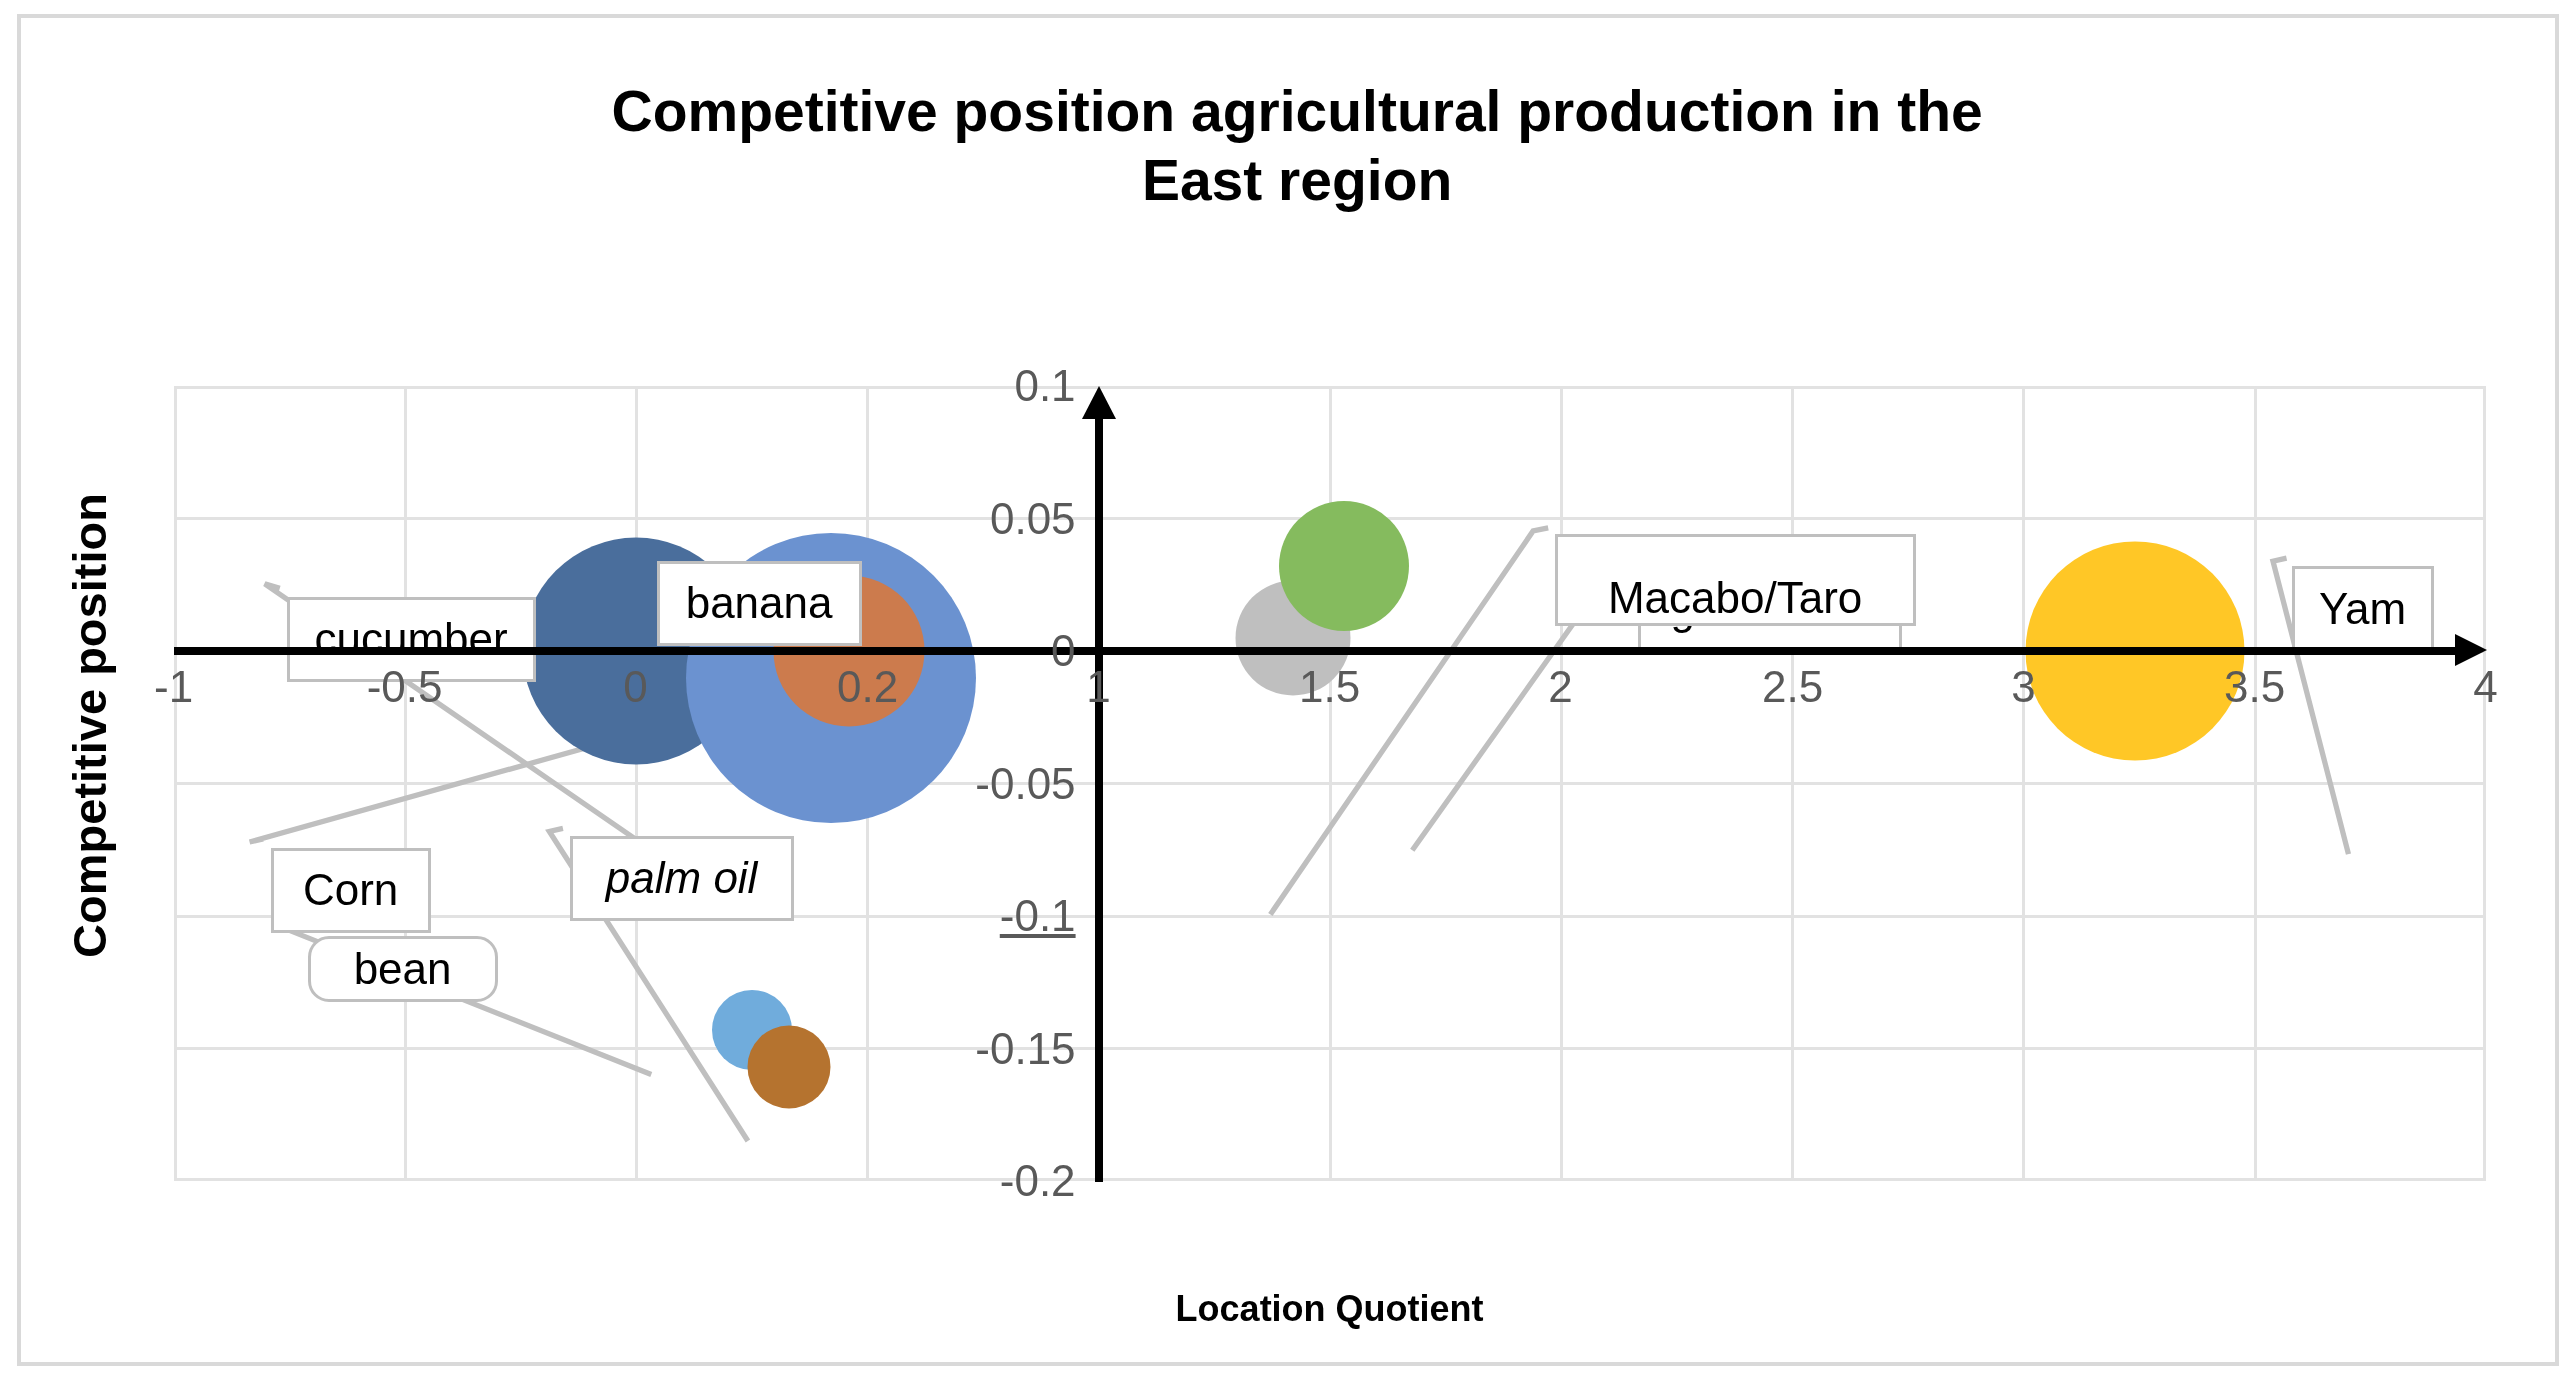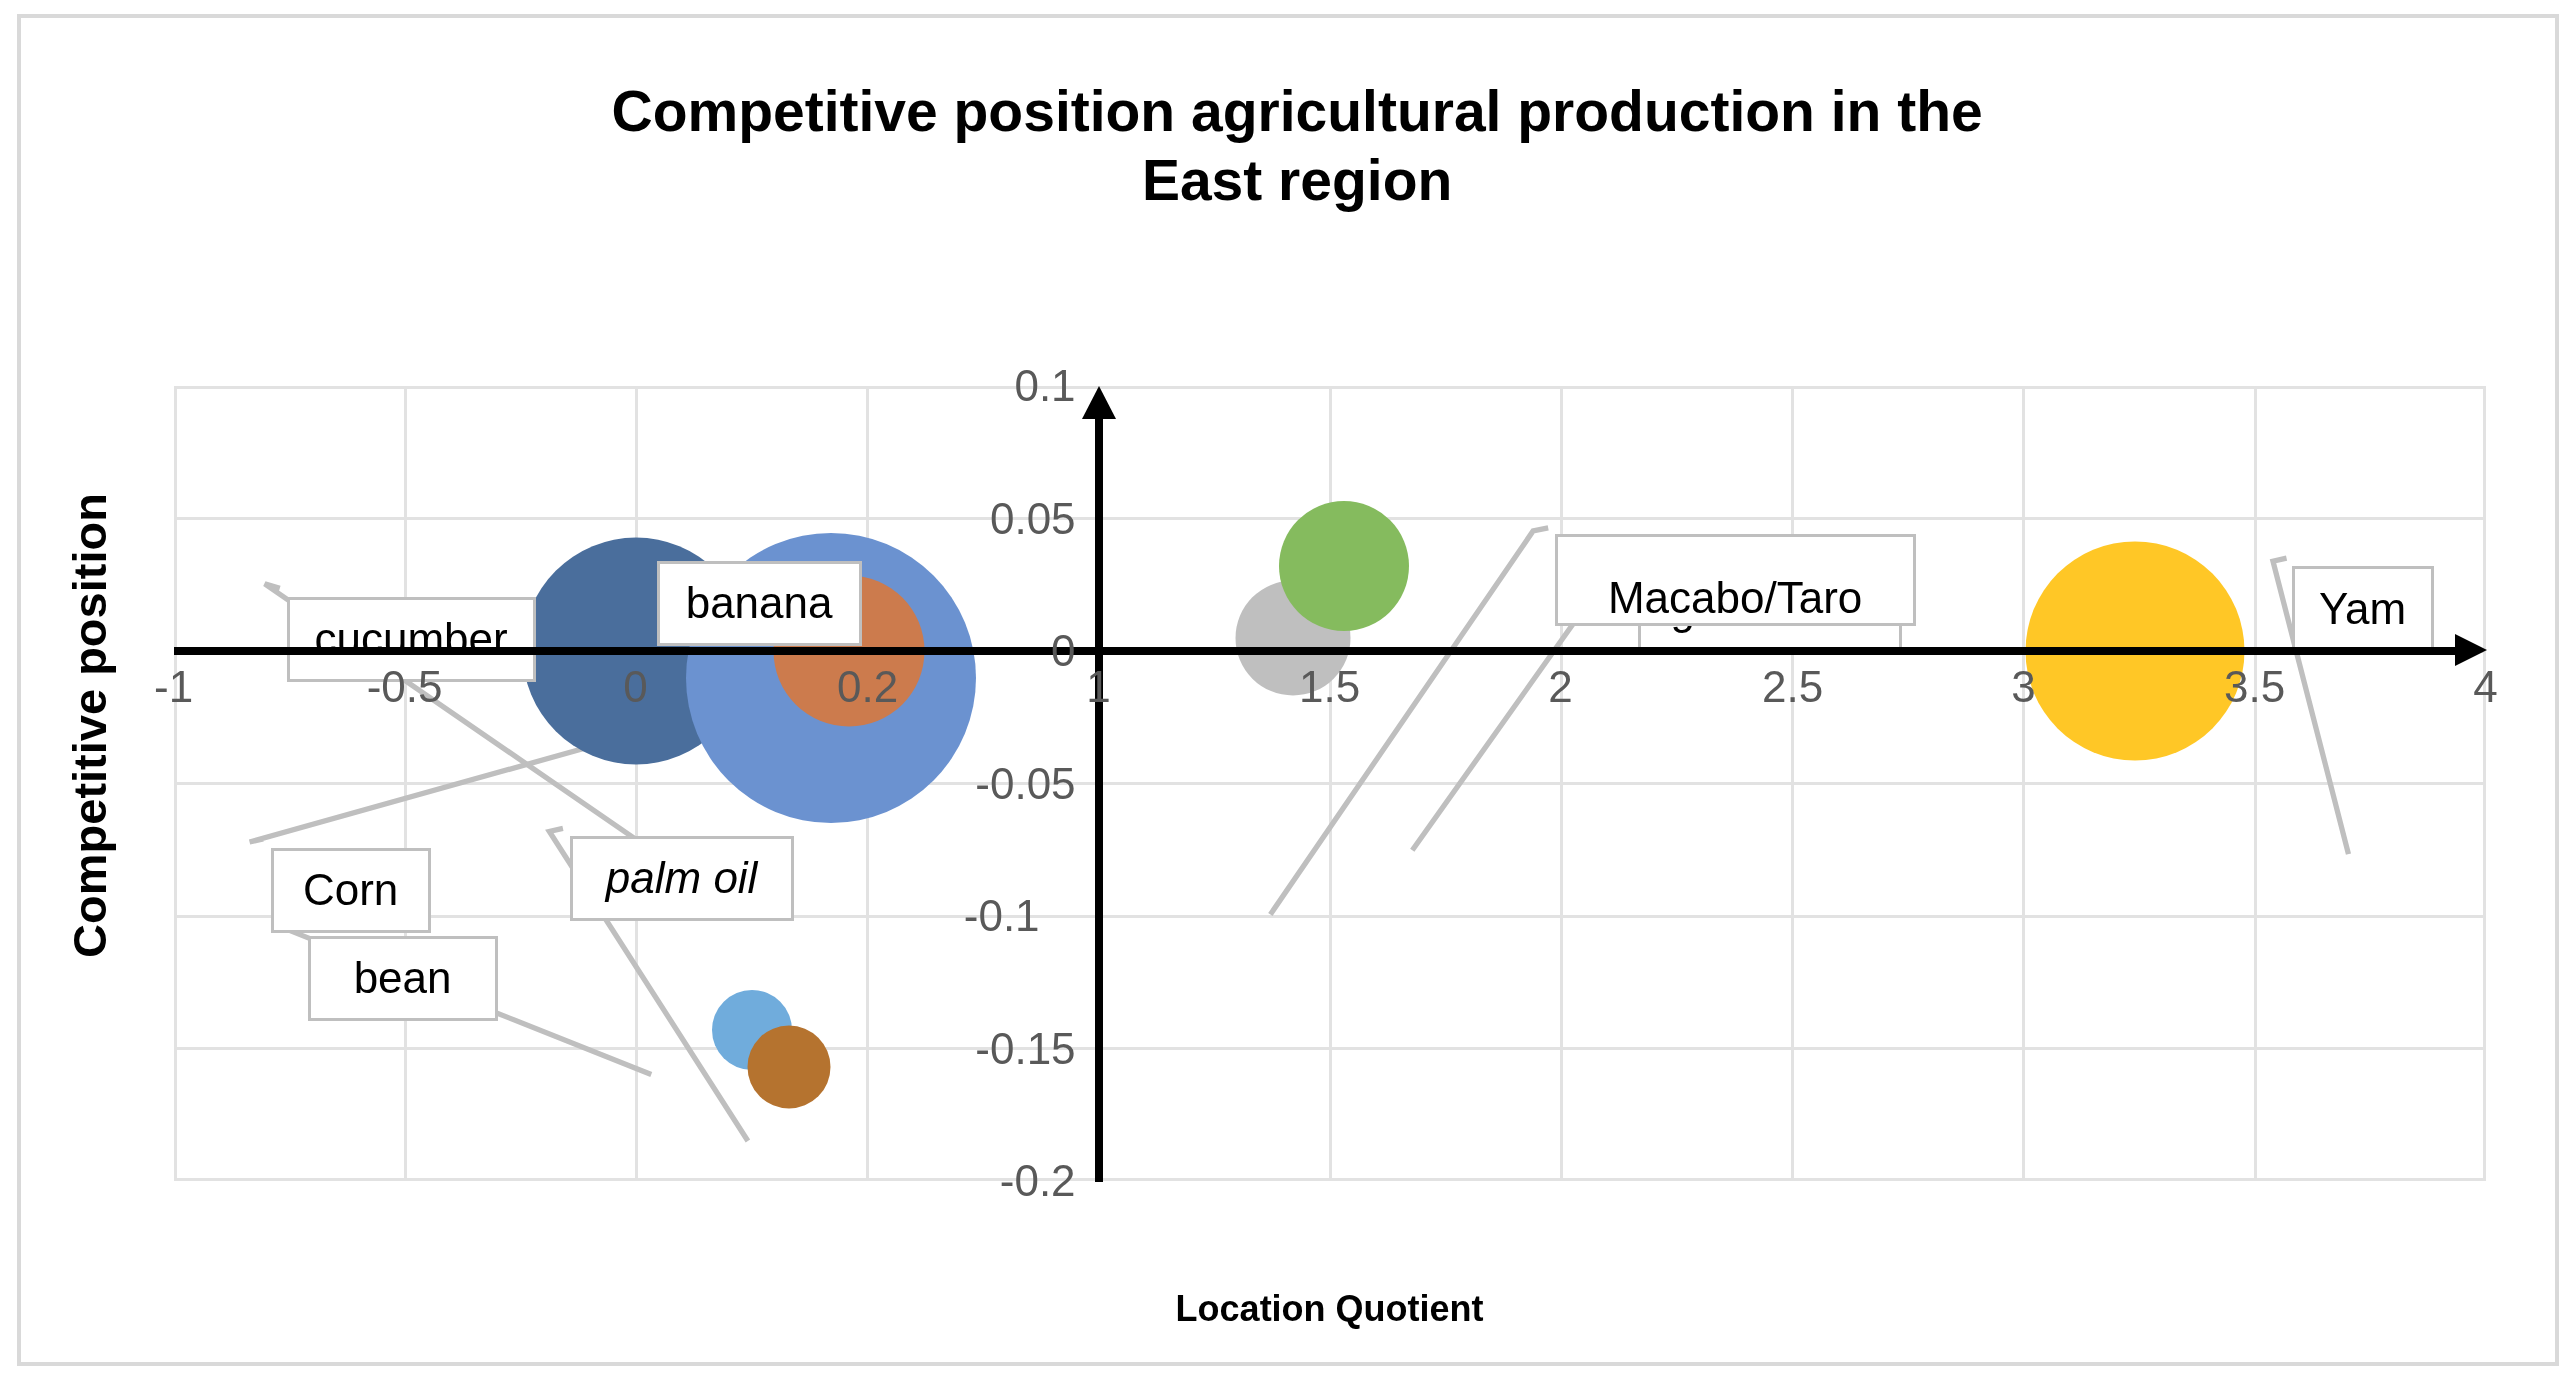--- a/index.html
+++ b/index.html
@@ -154,21 +154,21 @@
         </div>
         <div class="callout" style="left: 1381px; top: 148px; width: 361px; height: 92px; align-items: flex-end;">
           <span>Macabo/Taro</span>
         </div>
         <div class="callout" style="left: 97px; top: 462px; width: 160px; height: 85px;">
           <span>Corn</span>
         </div>
         <div class="callout" style="left: 396px; top: 450px; width: 224px; height: 85px; font-style: italic;">
           <span>palm oil</span>
         </div>
-        <div class="callout" style="left: 134px; top: 550px; width: 190px; height: 85px;">
+        <div class="callout" style="left: 134px; top: 550px; width: 190px; height: 66px; border-radius: 21px;">
           <span>bean</span>
         </div>
       </div>
     <div id="axes">
         <div id="x-axis-line" style="top: 261px; width: 2282px;"></div>
         <div id="x-axis-arrow" style="left: 2281px; top: 248px;"></div>
         <div id="y-axis-line" style="left: 921px; top: 32px; height: 764px;"></div>
         <div id="y-axis-arrow" style="left: 908px; top: 0px;"></div>
       </div>
     <div id="ticks">
@@ -180,20 +180,20 @@
         <div class="xtick" style="left: 1156px; top: 276px;">1.5</div>
         <div class="xtick" style="left: 1387px; top: 276px;">2</div>
         <div class="xtick" style="left: 1619px; top: 276px; text-align: right;">2.5</div>
         <div class="xtick" style="left: 1850px; top: 276px;">3</div>
         <div class="xtick" style="left: 2081px; top: 276px;">3.5</div>
         <div class="xtick" style="left: 2312px; top: 276px;">4</div>
         <div class="ytick" style="left: 751px; width: 151px; top: 0px;">0.1</div>
         <div class="ytick" style="left: 751px; width: 151px; top: 133px;">0.05</div>
         <div class="ytick" style="left: 751px; width: 151px; top: 265px;">0</div>
         <div class="ytick" style="left: 751px; width: 151px; top: 398px;">-0.05</div>
-        <div class="ytick" style="left: 715px; width: 151px; top: 530px;">-0.1</div>
+        <div class="ytick" style="left: 751px; width: 151px; top: 530px; text-decoration: underline;">-0.1</div>
         <div class="ytick" style="left: 751px; width: 151px; top: 663px;">-0.15</div>
         <div class="ytick" style="left: 751px; width: 151px; top: 795px;">-0.2</div>
       </div>
   </div>
 
 </div>
 
 
 </body></html>

